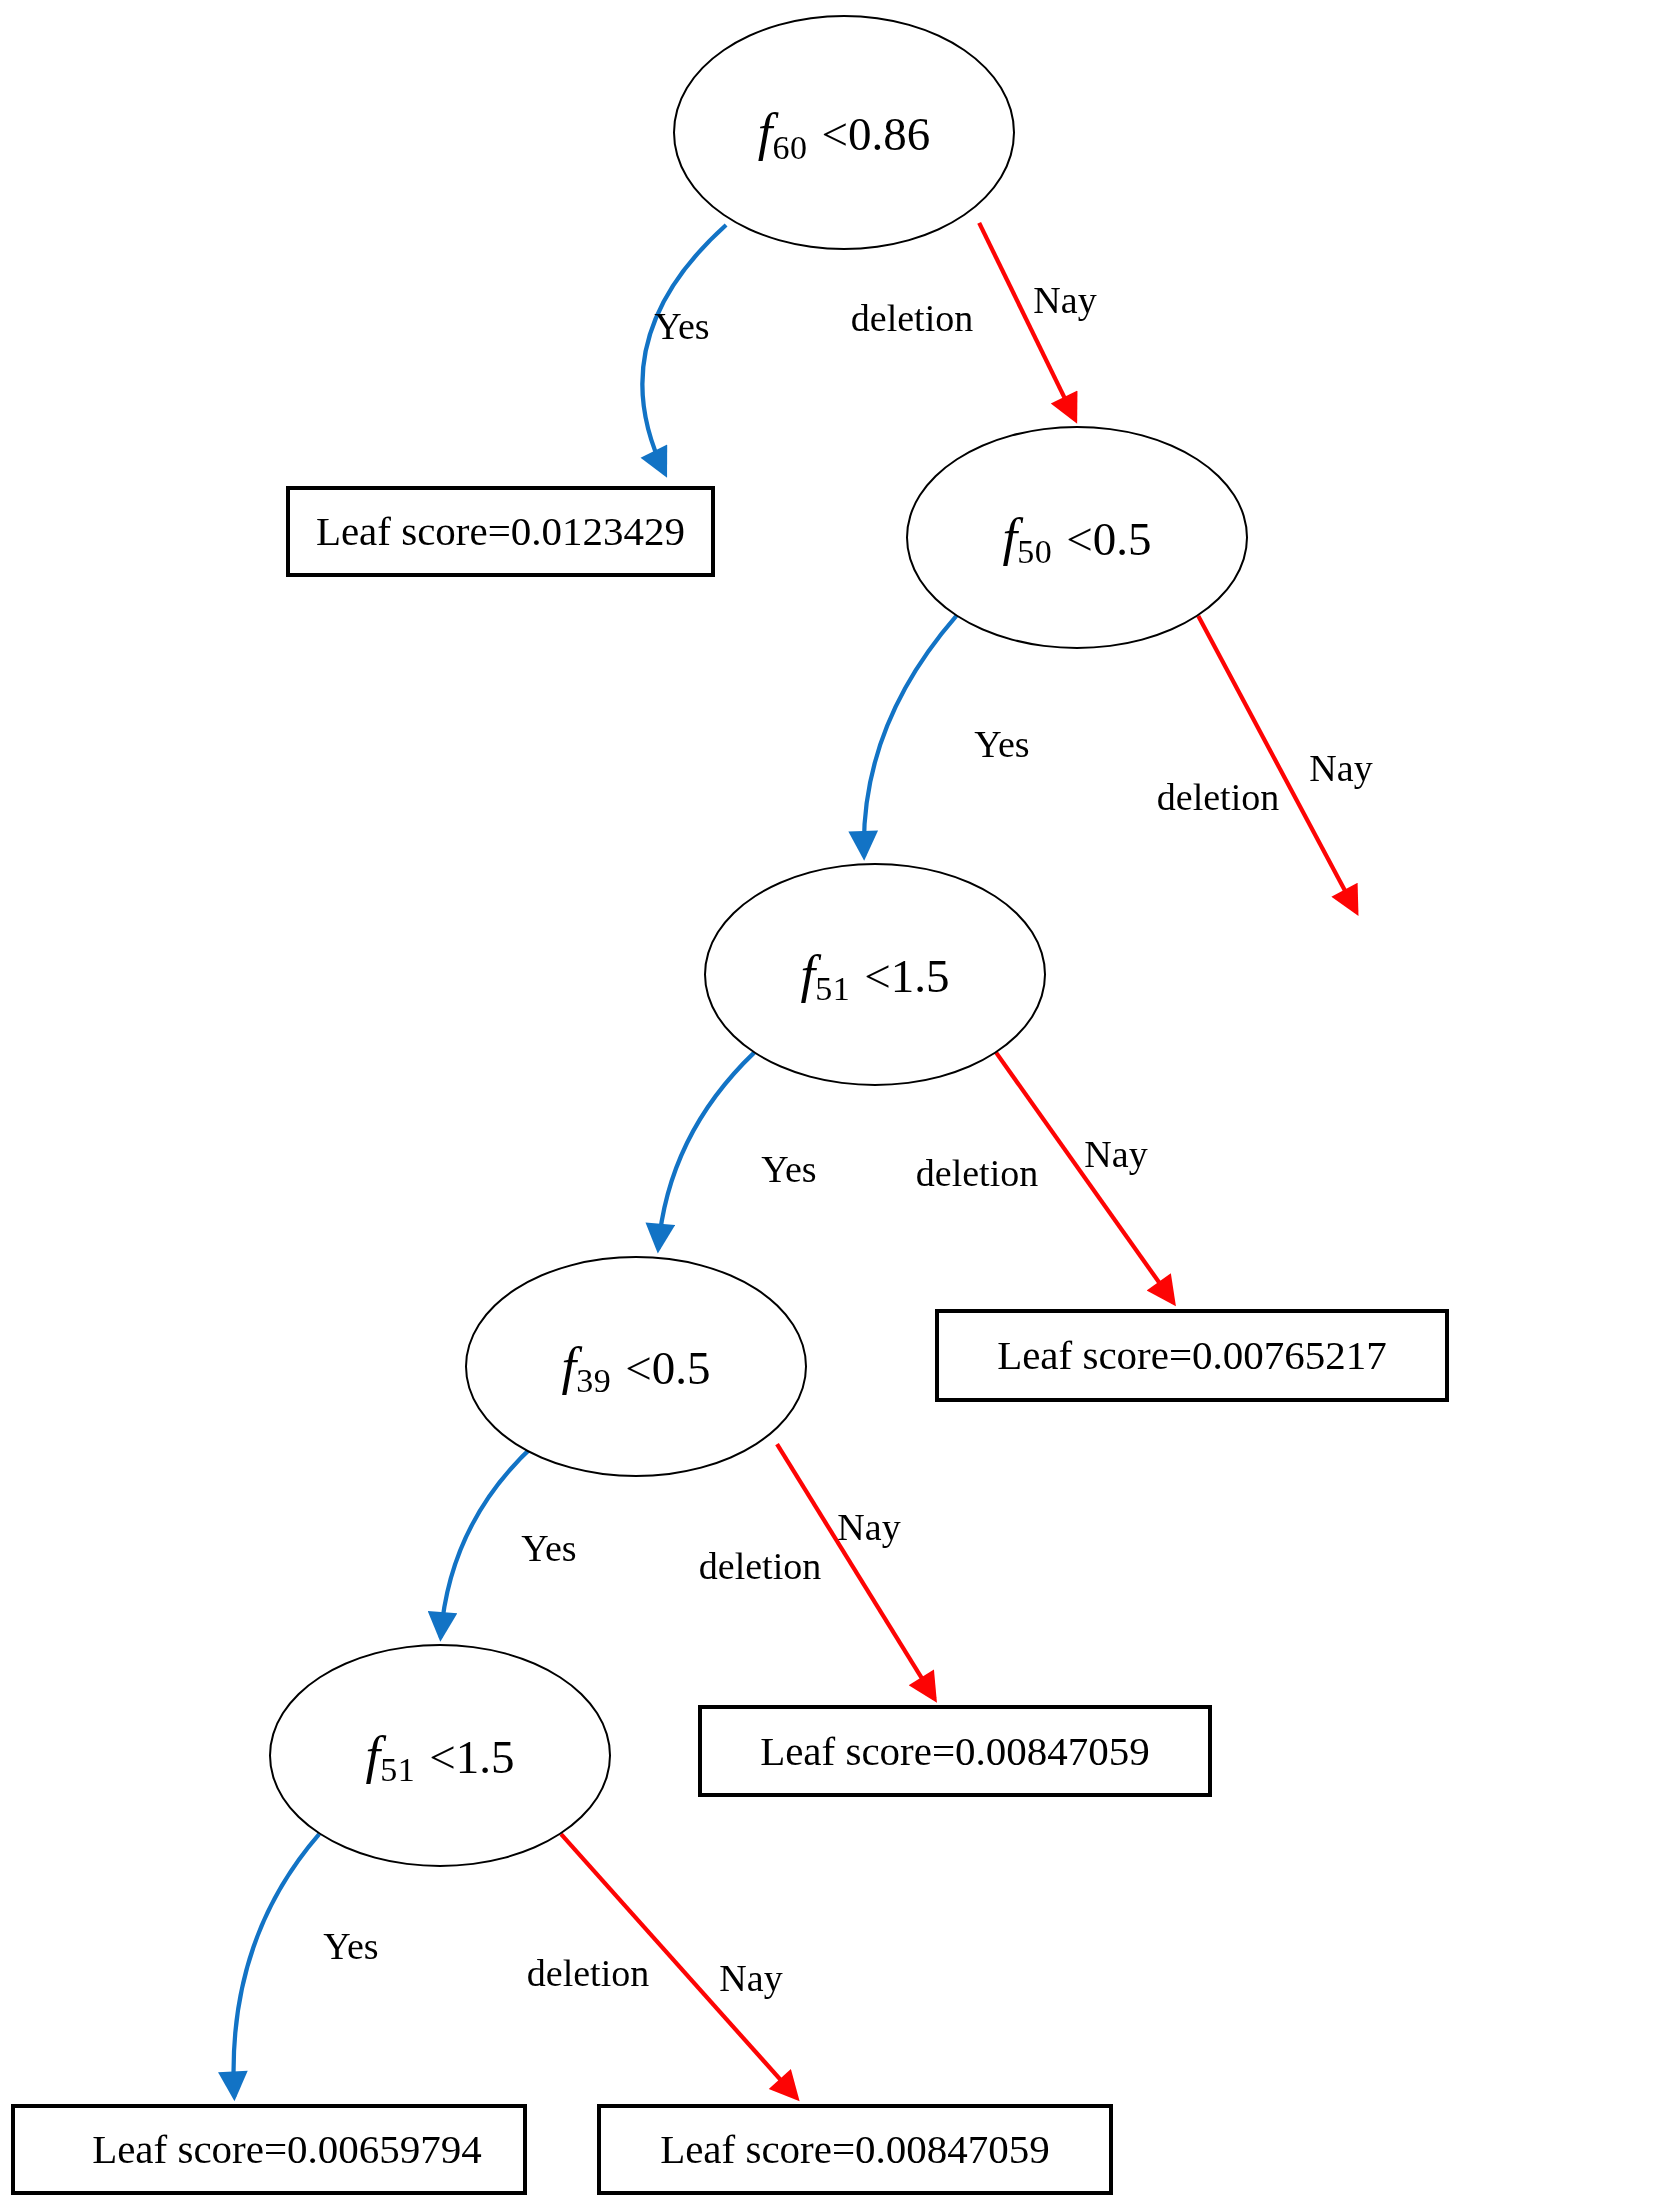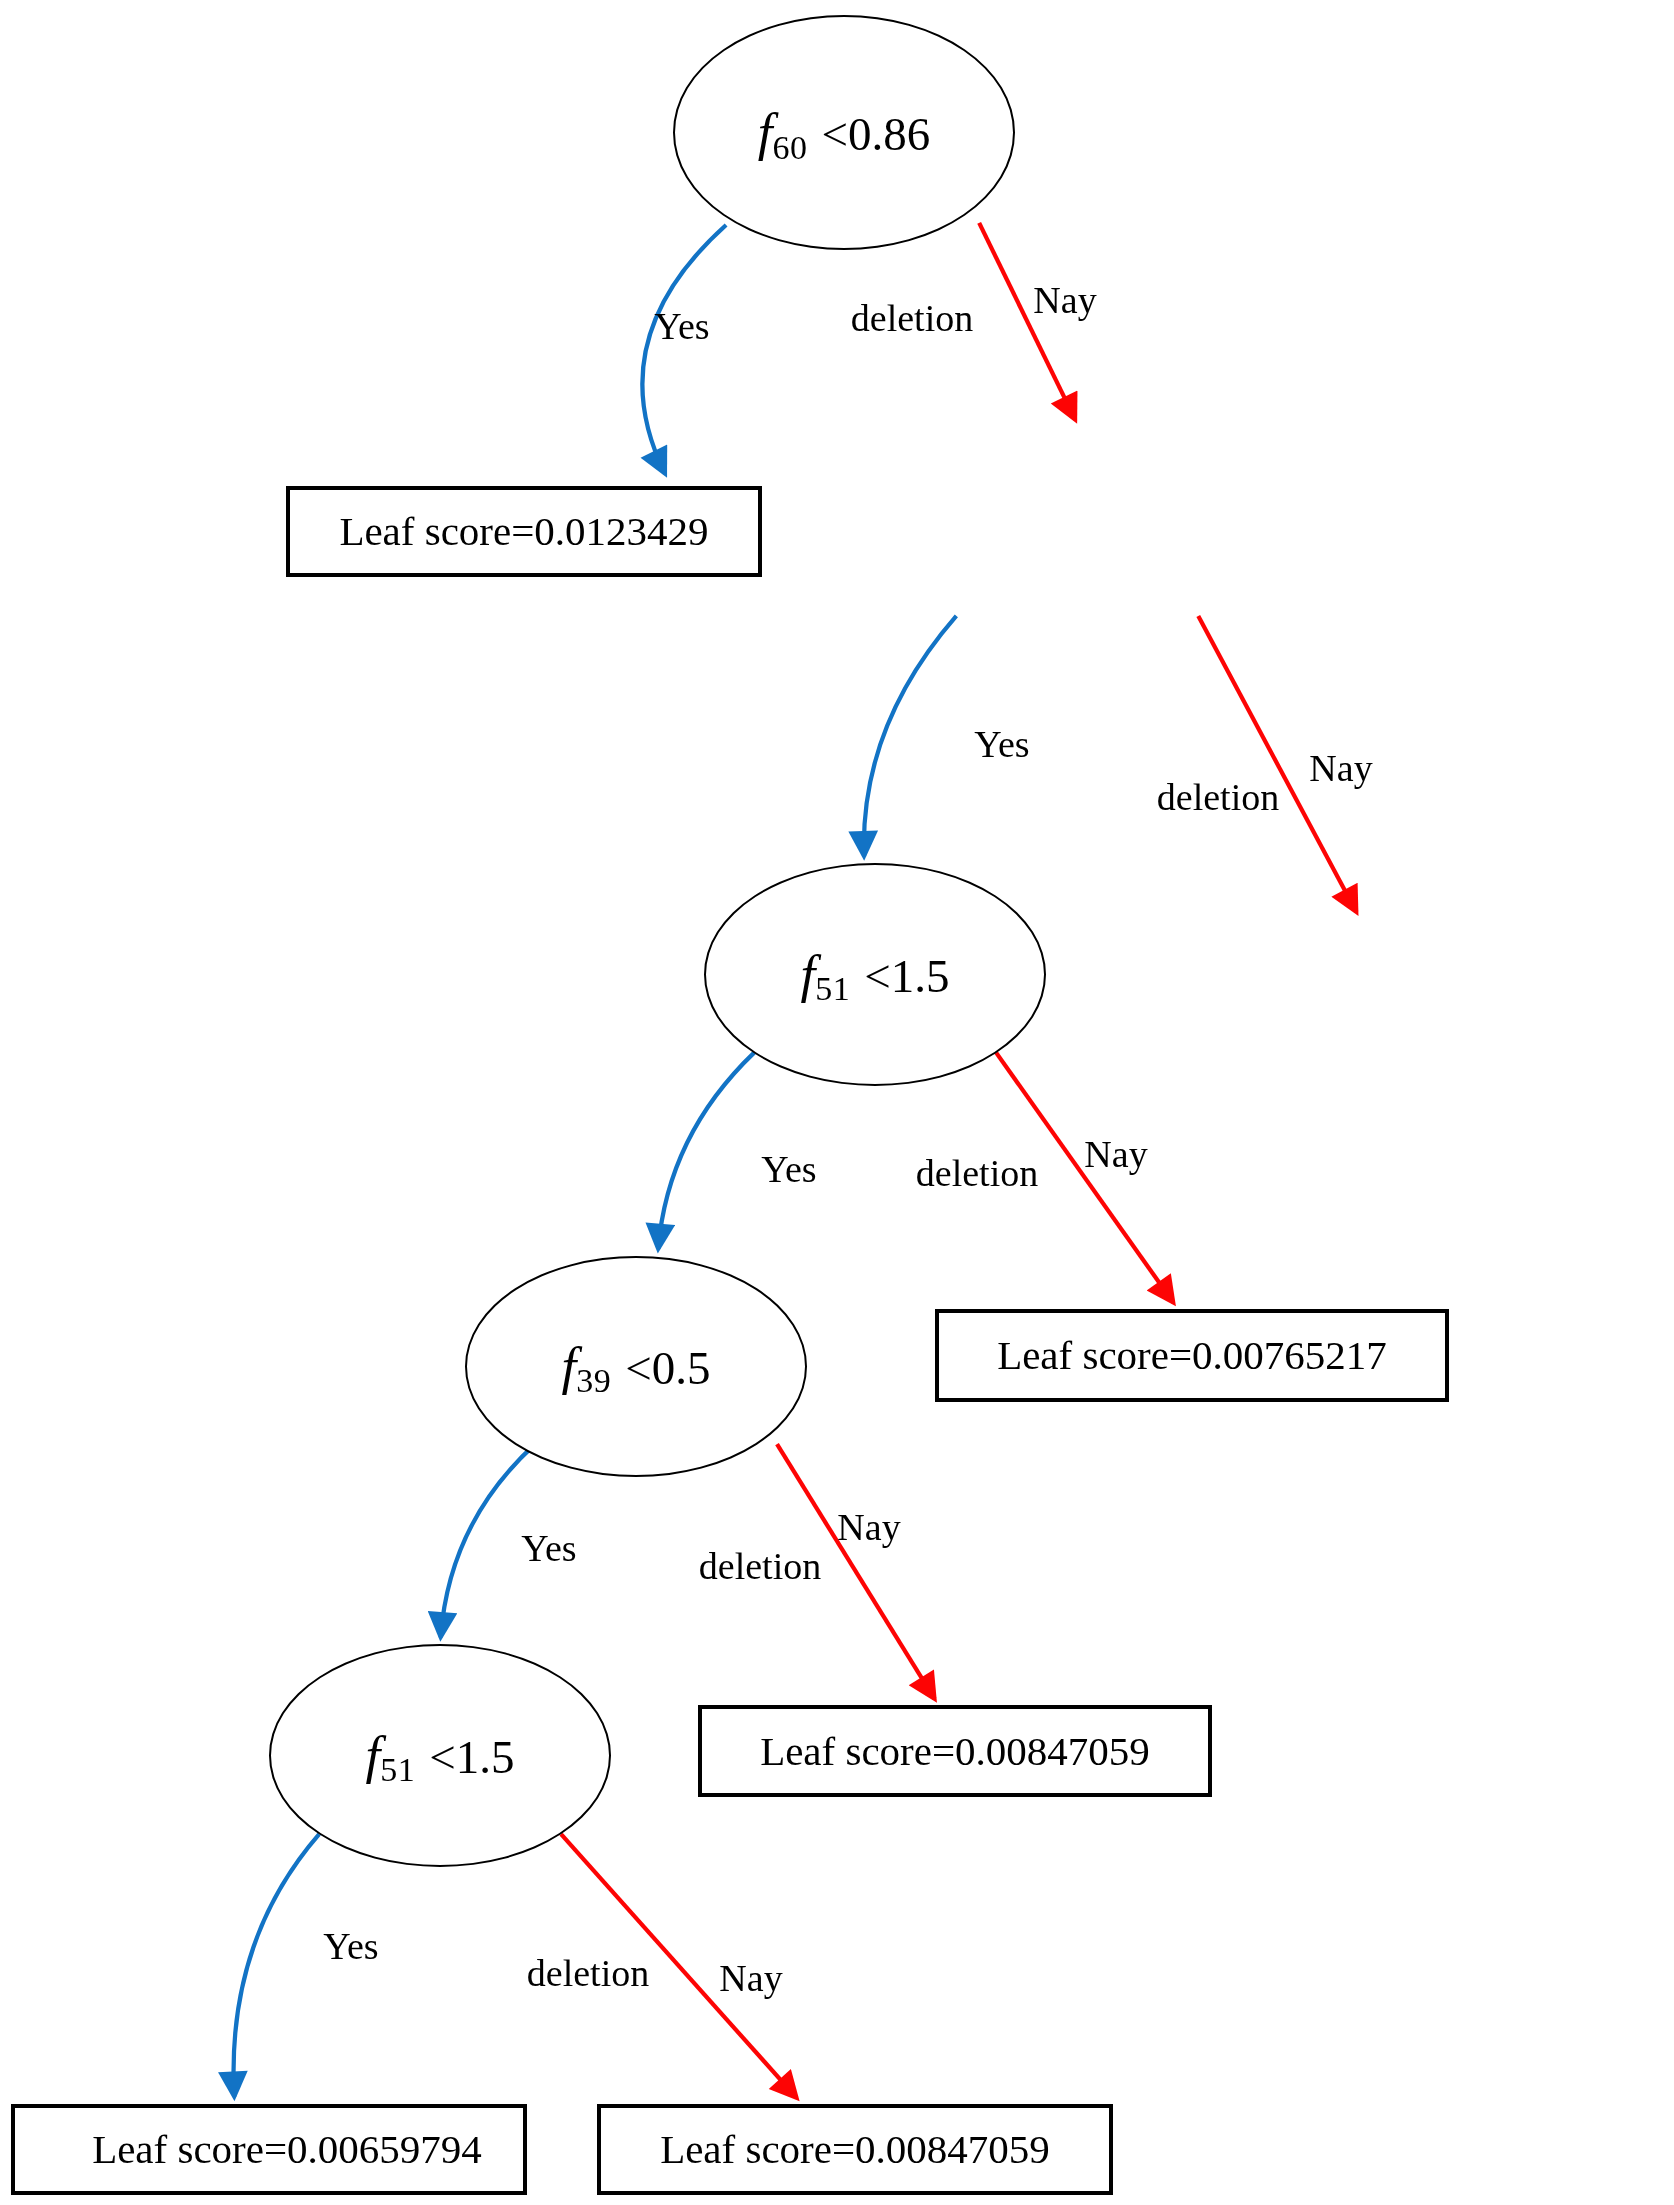--- a/index.html
+++ b/index.html
@@ -64,34 +64,37 @@
     <path class="edge red" d="M1464 2722 L1761 3202" marker-end="url(#ar)"></path>
 
     <path class="edge blue" d="M601 3457 Q425 3660 441 3952" marker-end="url(#ab)"></path>
     <path class="edge red" d="M1057 3457 L1501 3954" marker-end="url(#ar)"></path>
   </svg>
 
   <div class="node" style="left:673px; top:15.4px;  width:342px; height:235px;">
     <span class="node-text"><i class="fvar">f</i><span class="fsub">60</span><span class="fcond">&lt;0.86</span></span>
   </div>
 
+  <div class="node" style="left:906px; top:426px; width:342px; height:223px;">
+    <span class="node-text"><i class="fvar">f</i><span class="fsub">50</span><span class="fcond">&lt;0.5</span></span>
+  </div>
 
   <div class="node" style="left:704px; top:863px; width:342px; height:223px;">
     <span class="node-text"><i class="fvar">f</i><span class="fsub">51</span><span class="fcond">&lt;1.5</span></span>
   </div>
 
   <div class="node" style="left:465px; top:1256px; width:342px; height:221px;">
     <span class="node-text"><i class="fvar">f</i><span class="fsub">39</span><span class="fcond">&lt;0.5</span></span>
   </div>
 
   <div class="node" style="left:269px; top:1644px; width:342px; height:223px;">
     <span class="node-text"><i class="fvar">f</i><span class="fsub">51</span><span class="fcond">&lt;1.5</span></span>
   </div>
 
-  <div class="leaf" style="left:286px;  top:486px;  width:476px; height:91px;">
+  <div class="leaf" style="left:286px;  top:486px;  width:429px; height:91px;">
     <span>Leaf score=0.0123429</span>
   </div>
   <div class="leaf" style="left:935px; top:1309px; width:514px; height:93px;">
     <span>Leaf score=0.00765217</span>
   </div>
   <div class="leaf" style="left:698px; top:1705px; width:514px; height:92px;">
     <span>Leaf score=0.00847059</span>
   </div>
   <div class="leaf" style="left:11px;   top:2104px; width:516px; height:91px;padding-left:36px;">
     <span>Leaf score=0.00659794</span>

